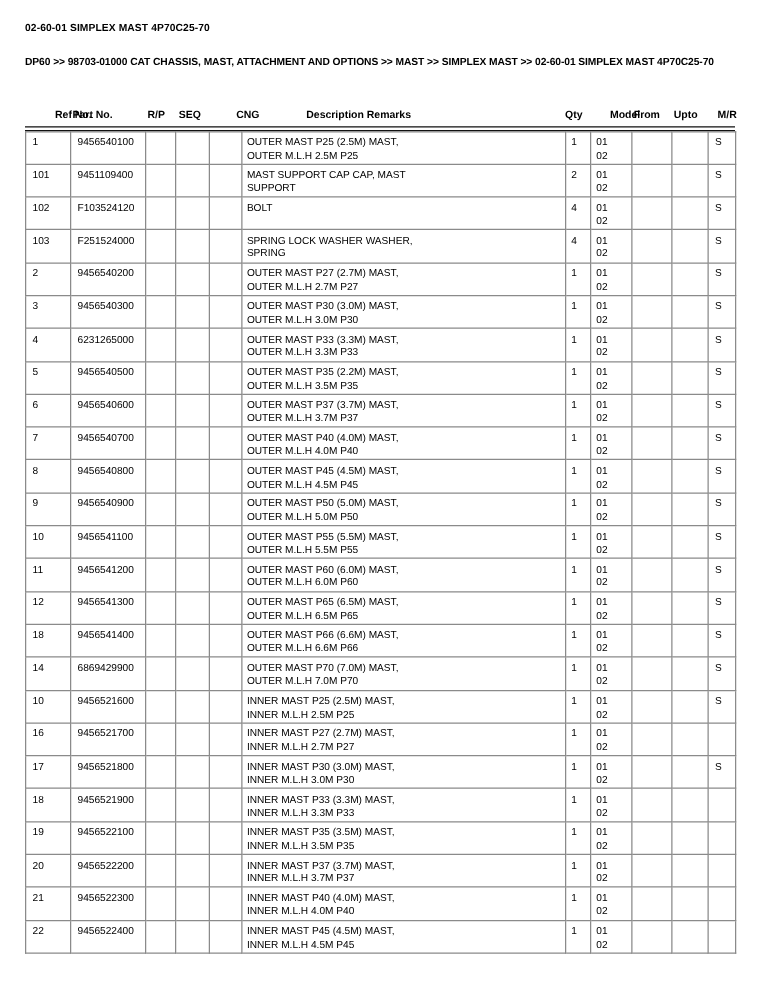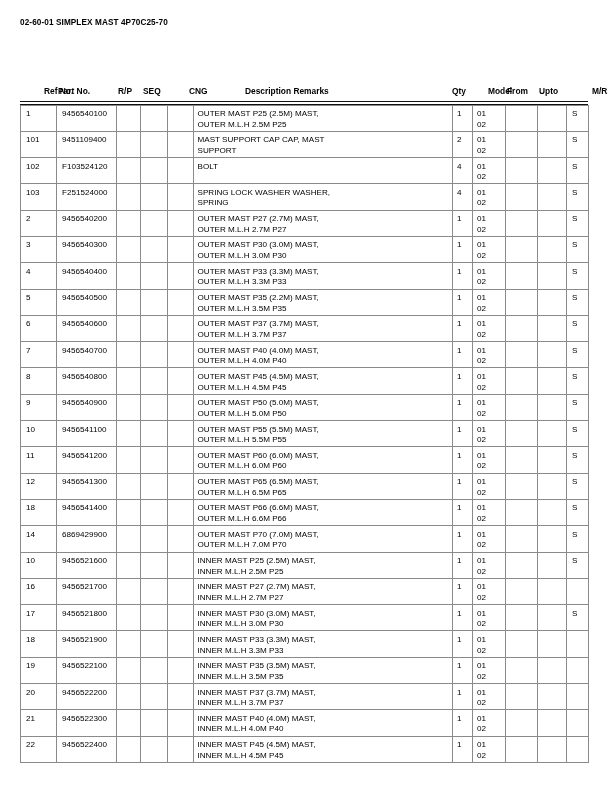--- a/index.html
+++ b/index.html
@@ -63,21 +63,21 @@
   .ch-ref   { left: 0px; margin-left: 24px; }
   .ch-part  { left: 38px; }
   .ch-rp    { left: 98px; }
   .ch-seq   { left: 123px; }
   .ch-cng   { left: 169px; }
   .ch-desc  { left: 177px; margin-left: 48px; }
   .ch-qty   { left: 432px; }
   .ch-model { left: 453px; padding-left: 15px; }
   .ch-from  { left: 487px; }
   .ch-upto  { left: 519px; }
-  .ch-mr    { left: 572px; }
+  .ch-mr    { left: 554px; }
 
   
   .header-rule {
     position: absolute;
     left: 20px;
     top: 101px;
     width: 568px;
     height: 0;
     border-top: 1.6px solid #111;
   }
@@ -133,20 +133,21 @@
   td.ref-cell .cell-pad { padding-left: 5px; }
   td.part-cell .cell-pad { padding-left: 5px; }
 </style>
 </head>
 <body>
 
 <div class="page">
 
   <div class="doc-title">02-60-01 SIMPLEX MAST 4P70C25-70</div>
 
+  <div class="breadcrumb">DP60 &gt;&gt; 98703-01000 CAT CHASSIS, MAST, ATTACHMENT AND OPTIONS &gt;&gt; MAST &gt;&gt; SIMPLEX MAST &gt;&gt; 02-60-01 SIMPLEX MAST 4P70C25-70</div>
 
   <div class="col-headers">
     <span class="ch-ref">Ref No.</span>
     <span class="ch-part">Part No.</span>
     <span class="ch-rp">R/P</span>
     <span class="ch-seq">SEQ</span>
     <span class="ch-cng">CNG</span>
     <span class="ch-desc">Description Remarks</span>
     <span class="ch-qty">Qty</span>
     <span class="ch-model">Model</span>
@@ -392,21 +393,21 @@
           </td>
           <td class="mr-cell">
             <div class="cell-pad">S</div>
           </td>
         </tr>
         <tr>
           <td class="ref-cell">
             <div class="cell-pad">4</div>
           </td>
           <td class="part-cell">
-            <div class="cell-pad">9456540400</div>
+            <div class="cell-pad">6231265000</div>
           </td>
           <td>
             <div class="cell-pad"></div>
           </td>
           <td>
             <div class="cell-pad"></div>
           </td>
           <td>
             <div class="cell-pad"></div>
           </td>

